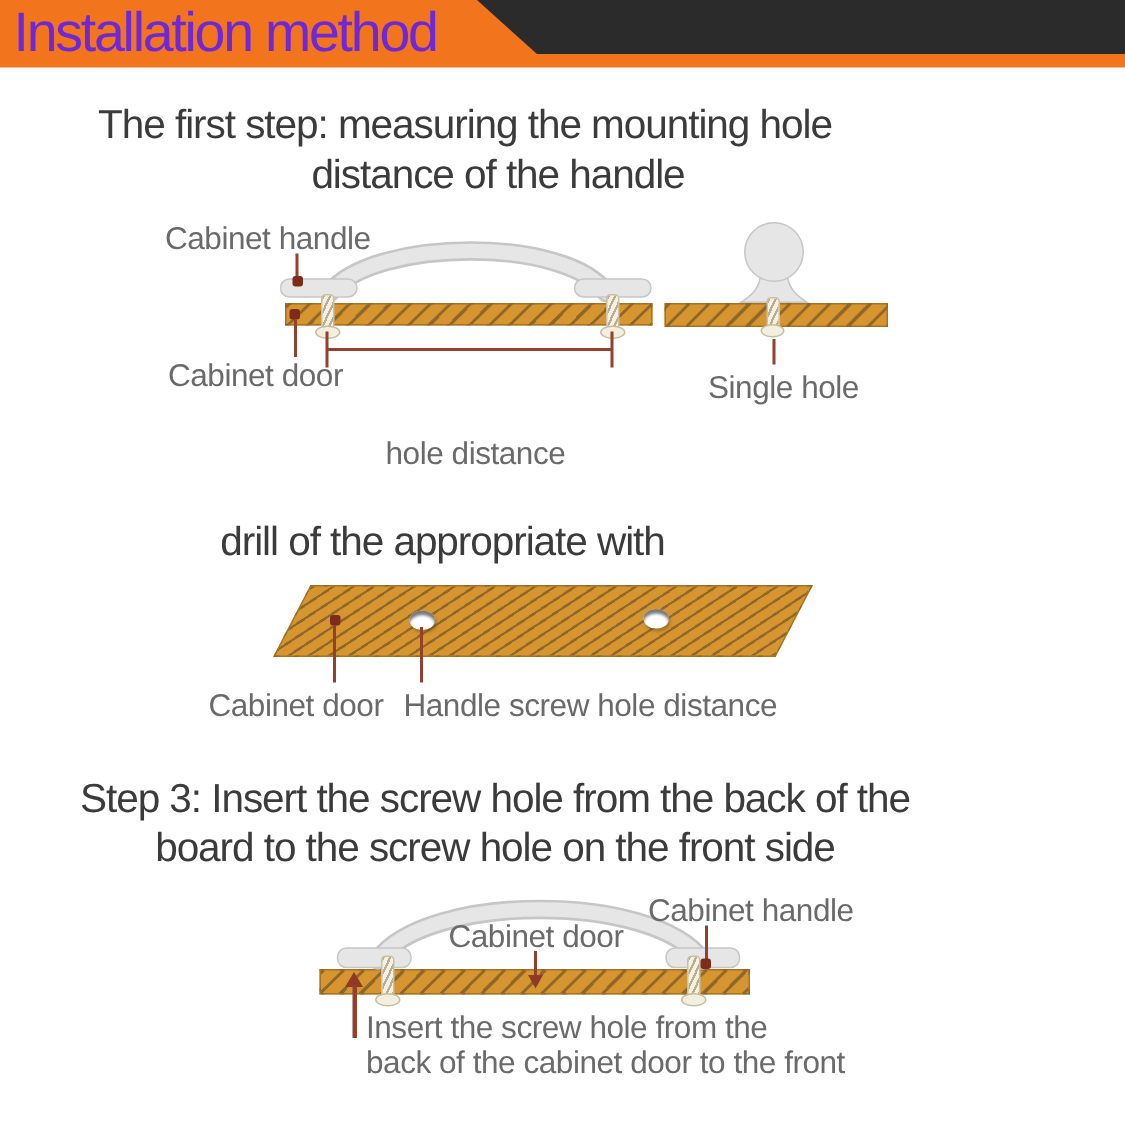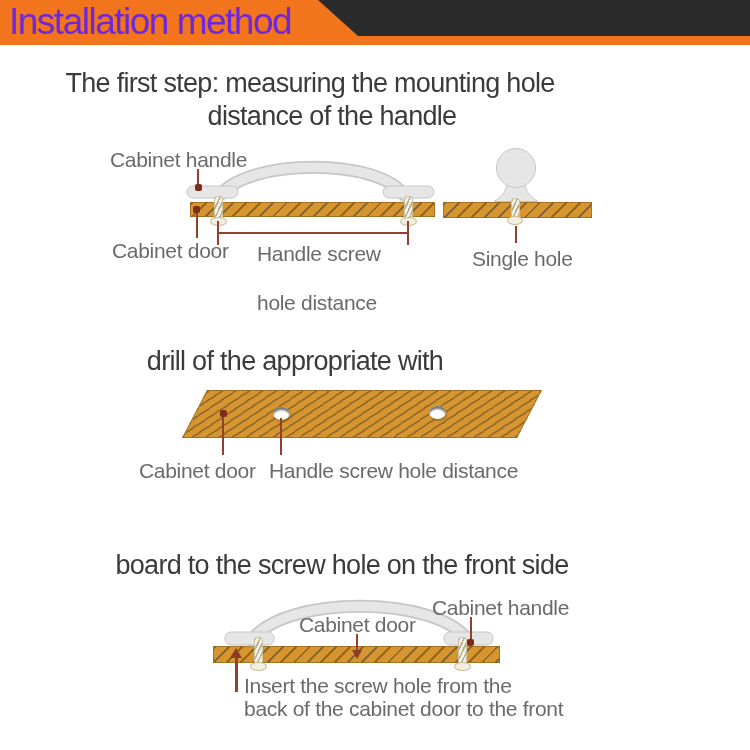--- a/index.html
+++ b/index.html
@@ -72,21 +72,22 @@
 
   <div class="header-bar"></div>
   <div class="header-wedge"></div>
   <div class="header-title">Installation method</div>
 
   <div class="heading" style="left:0; top:68px; width:620px;">The first step: measuring the mounting hole</div>
   <div class="heading" style="left:0; top:101px; width:664px;">distance of the handle</div>
 
   <div class="heading" style="left:0; top:346px; width:590px;">drill of the appropriate with</div>
 
-  <div class="heading" style="left:12px; top:550px; width:660px;">board to the screw hole on the front side</div>
+  <div class="heading" style="left:0; top:517px; width:660px;">Step 3: Insert the screw hole from the back of the</div>
+  <div class="heading" style="left:0; top:550px; width:660px;">board to the screw hole on the front side</div>
 
   <div class="board" style="left:190px; top:202px; width:245px; height:15px;"></div>
   <div class="board" style="left:443px; top:202px; width:149px; height:16px;"></div>
   <div class="board board-skewed" style="left:207px; top:390px; width:335px; height:48px;"></div>
   <div class="board" style="left:213px; top:646px; width:287px; height:17px;"></div>
 
   <div class="hole" style="left:273px; top:407px;"></div>
   <div class="hole" style="left:429px; top:406px;"></div>
 
   <svg class="shape-layer" viewBox="0 0 750 750">
@@ -126,21 +127,20 @@
   <div class="vline" style="left:197px; top:169px; height:18px;"></div>
   <div class="dot" style="left:195px; top:184px;"></div>
 
   <div class="dot" style="left:193px; top:206px;"></div>
   <div class="vline" style="left:196px; top:213px; height:25px;"></div>
   <div class="label" style="left:112px; top:239px;">Cabinet door</div>
 
   <div class="hline" style="left:218px; top:232px; width:190px;"></div>
   <div class="vline" style="left:217px; top:221px; height:24px;"></div>
   <div class="vline" style="left:407px; top:221px; height:24px;"></div>
-  <div class="label" style="left:257px; top:242px;">Handle screw</div>
   <div class="label" style="left:257px; top:268px;margin-top:23px;">hole distance</div>
 
   <div class="vline" style="left:515px; top:226px; height:17px;"></div>
   <div class="label" style="left:472px; top:247px;">Single hole</div>
 
   <div class="dot" style="left:220px; top:410px;"></div>
   <div class="vline" style="left:222px; top:417px; height:38px;"></div>
   <div class="vline" style="left:280px; top:418px; height:37px;"></div>
   <div class="label" style="left:139px; top:459px;">Cabinet door</div>
   <div class="label" style="left:269px; top:459px;">Handle screw hole distance</div>

